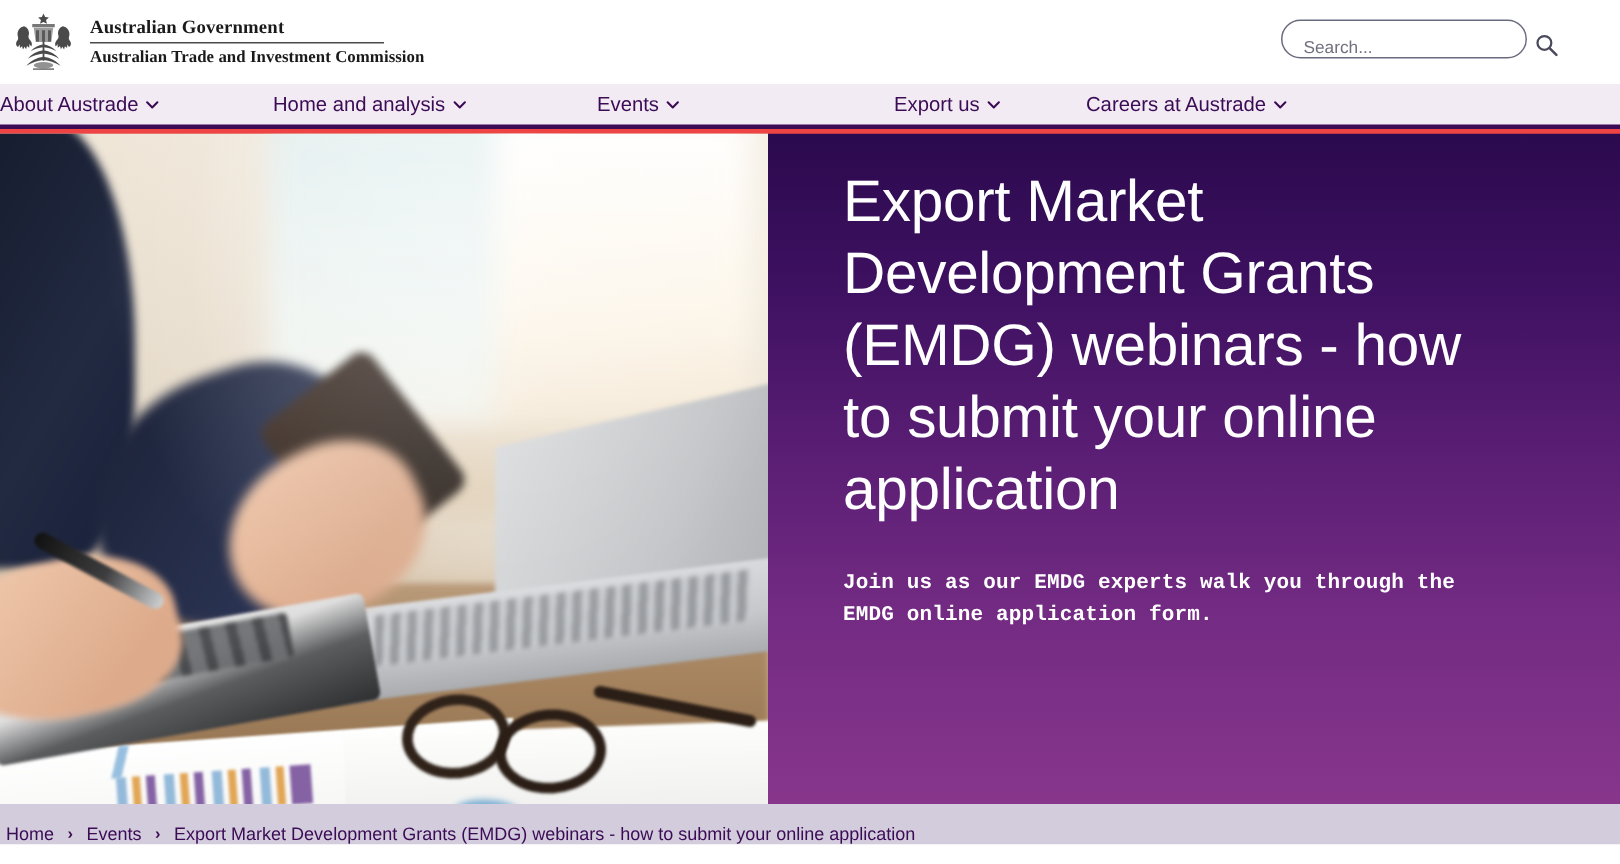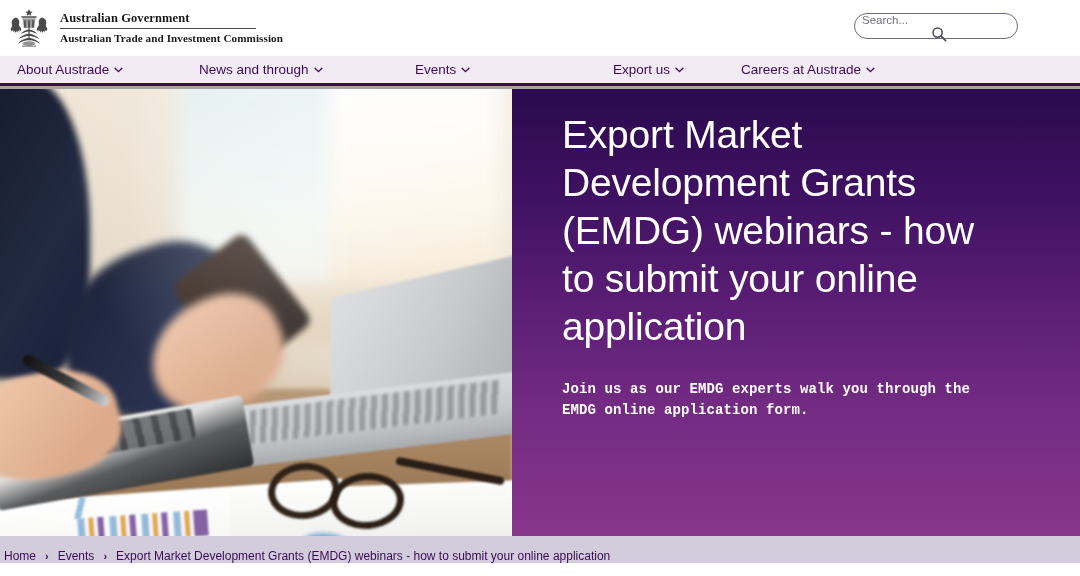--- a/index.html
+++ b/index.html
@@ -10,21 +10,21 @@
     height: 576px;
     overflow: hidden;
     background: #ffffff;
     font-family: "Liberation Sans", sans-serif;
   }
 
   #page {
     position: relative;
     width: 1080px;
     height: 504px;
-    background: #a3a3a3;
+    background: #ef4444;
   }
 
   
   .site-header {
     position: absolute;
     top: 0; left: 0;
     width: 1080px;
     height: 56px;
     background: #ffffff;
     display: flex;
@@ -81,23 +81,22 @@
   .search-box {
     position: absolute;
     right: 62px;
     top: 13px;
     width: 164px;
     height: 26px;
     border: 1px solid #6b6b80;
     border-radius: 13px;
     background: #ffffff;
     display: flex;
-    align-items: center;
+    align-items: flex-end;
     padding: 0 8px 0 14px;
-    flex-direction: column;
   }
 
   .search-input {
     flex: 1;
     border: none;
     outline: none;
     background: transparent;
     font-family: "Liberation Sans", sans-serif;
     font-size: 11.5px;
     color: #5c5c6e;
@@ -115,21 +114,20 @@
   
   .main-nav {
     position: absolute;
     top: 56px; left: 0;
     width: 1080px;
     height: 30px;
     background: #F2EBF4;
     border-bottom: 3px solid #3B0B55;
     display: flex;
     align-items: center;
-    padding-left: 17px;
   }
 
   .nav-items {
     display: flex;
     align-items: center;
     width: 1080px;
     
     margin-left: -10px;
   }
 
@@ -473,21 +471,21 @@
 
       <div class="nav-item">
         <span>About Austrade</span>
         <svg class="chev" viewBox="0 0 10 7">
           <path d="M1 1.4 L5 5.4 L9 1.4" fill="none" stroke="#3B0B55" stroke-width="1.6" stroke-linecap="round" stroke-linejoin="round"></path>
         </svg>
       </div>
 
 
       <div class="nav-item">
-        <span>News and through</span>
+        <span>Home and analysis</span>
         <svg class="chev" viewBox="0 0 10 7">
           <path d="M1 1.4 L5 5.4 L9 1.4" fill="none" stroke="#3B0B55" stroke-width="1.6" stroke-linecap="round" stroke-linejoin="round"></path>
         </svg>
       </div>
 
       <div class="nav-item">
         <span>Events</span>
         <svg class="chev" viewBox="0 0 10 7">
           <path d="M1 1.4 L5 5.4 L9 1.4" fill="none" stroke="#3B0B55" stroke-width="1.6" stroke-linecap="round" stroke-linejoin="round"></path>
         </svg>

